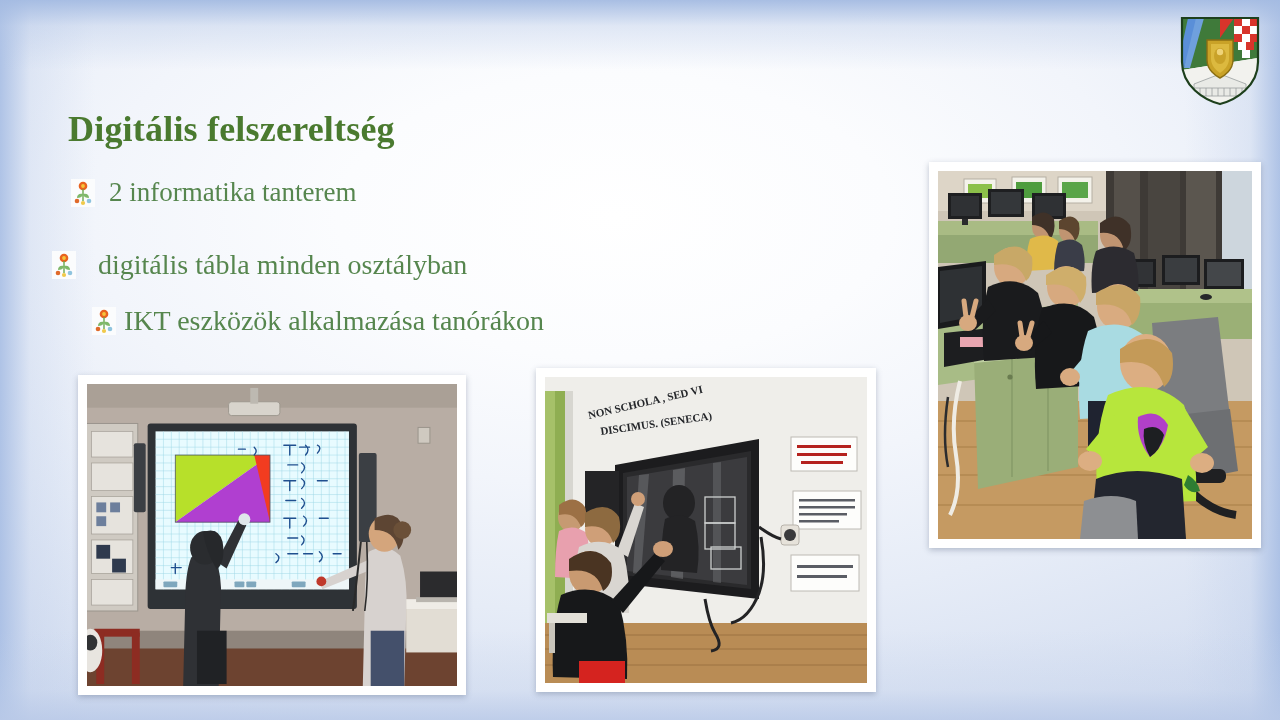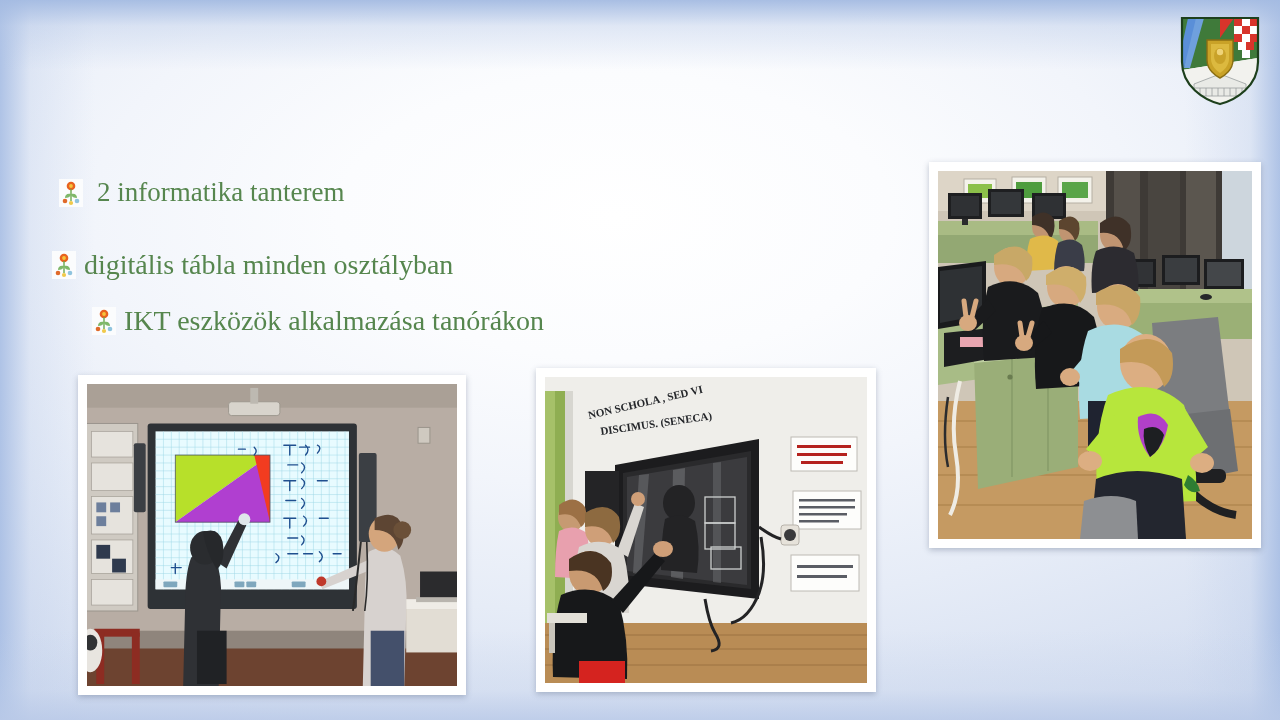--- a/index.html
+++ b/index.html
@@ -57,22 +57,22 @@
   }
 
   
   .bullet-row {
     position: absolute;
     display: flex;
     align-items: center;
     z-index: 5;
     white-space: nowrap;
   }
-  #bullet-0 { left: 40px; top: 178px; padding-left: 19px; }
-  #bullet-1 { left: 52px; top: 250px; }
+  #bullet-0 { left: 52px; top: 178px; padding-left: 19px; }
+  #bullet-1 { left: 52px; top: 250px; gap: 14px; }
   #bullet-2 { left: 52px; top: 306px; padding-left: 40px; }
 
   .bullet-icon {
     width: 24px;
     height: 28px;
     flex: 0 0 24px;
     margin-right: 8px;
     background: #fbfcfd;
     position: relative;
     display: inline-block;
@@ -169,20 +169,21 @@
           <path d="M33 28 L59 28 L59 48 C59 58 50 64 46 66 C42 64 33 58 33 48 Z" fill="#c9a227" stroke="#8a6e13" stroke-width="1.4"></path>
           <path d="M37 32 L55 32 L55 47 C55 54 49 59 46 61 C43 59 37 54 37 47 Z" fill="#dcb93f"></path>
           <ellipse cx="46" cy="44" rx="6" ry="8" fill="#b98f18" opacity="0.55"></ellipse>
           <circle cx="46" cy="40" r="3.2" fill="#efd378"></circle>
         </g>
       </g>
       <path d="M8 6 L84 6 L84 50 C84 74 62 88 46 92 C30 88 8 74 8 50 Z" fill="none" stroke="#1d3f1c" stroke-width="2.2"></path>
     </svg>
   </div>
 
+  <div id="title">Digitális felszereltség</div>
 
   <div class="bullet-row" id="bullet-0">
     <span class="bullet-icon">
       <svg viewBox="0 0 24 28" xmlns="http://www.w3.org/2000/svg">
         <rect x="0" y="0" width="24" height="28" fill="#fbfcfd"></rect>
         <g>
           <circle cx="12" cy="7" r="4.3" fill="#e8621f"></circle>
           <circle cx="12" cy="7" r="1.9" fill="#f6c33a"></circle>
           <path d="M12 10 L12 22" stroke="#6aa84f" stroke-width="1.4"></path>
           <path d="M12 15 C8 14 6 16 6 19 C9 19 11 18 12 16 Z" fill="#7fb86a"></path>

